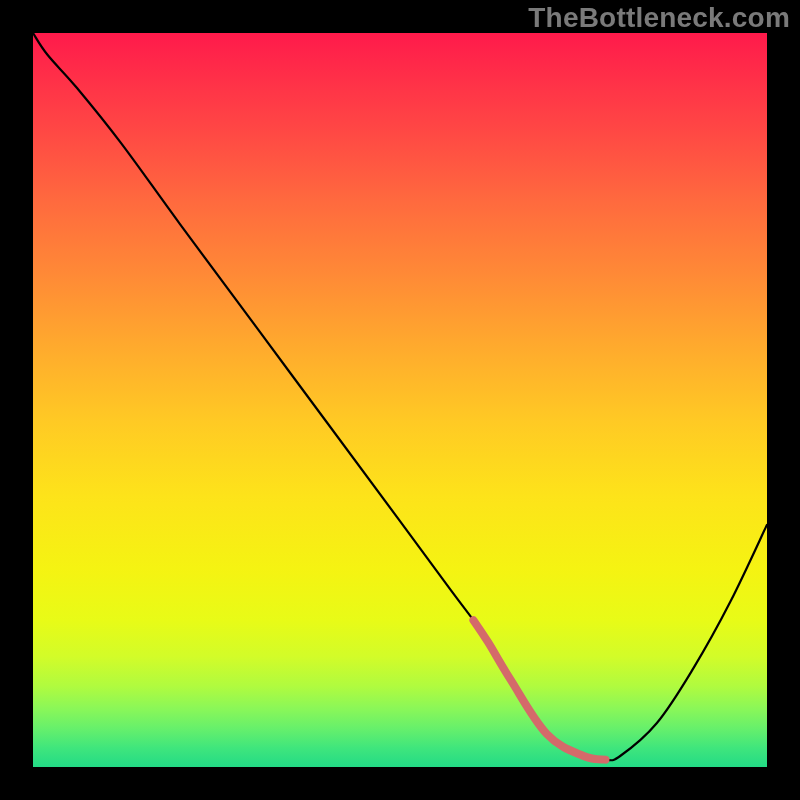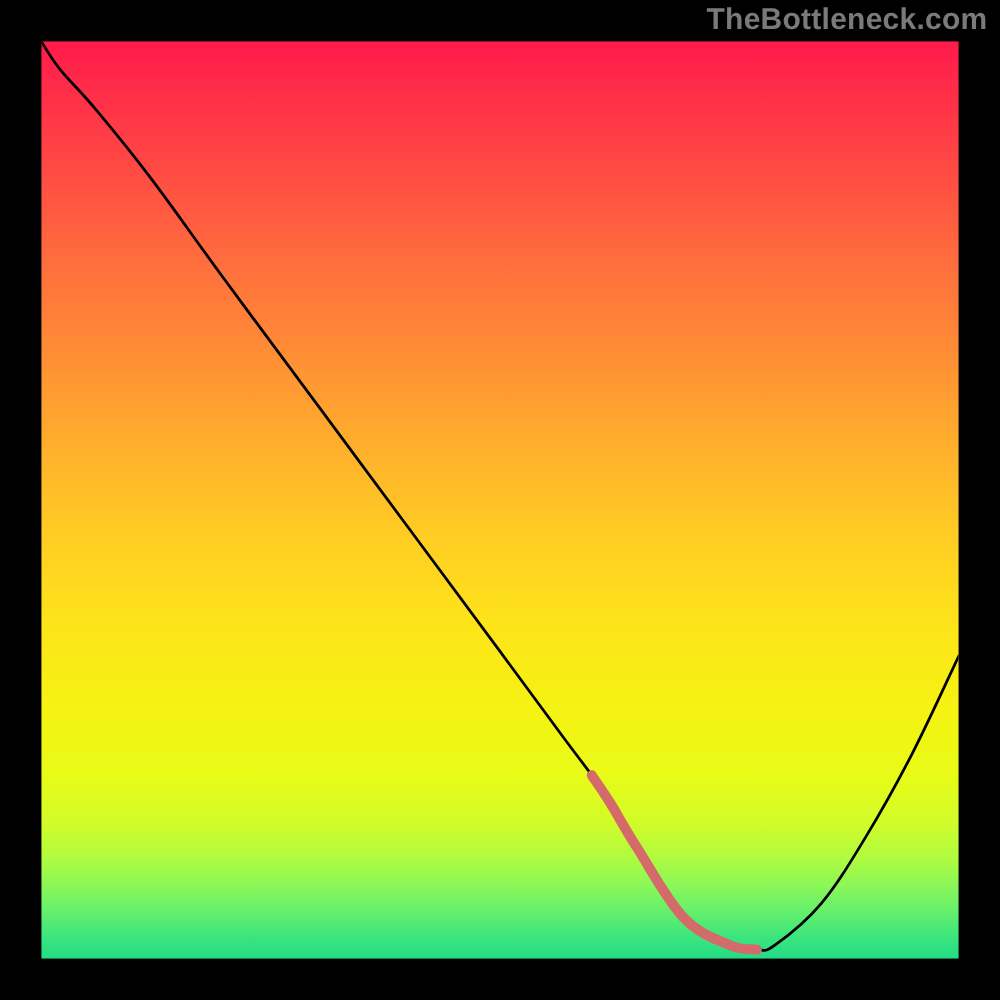--- a/index.html
+++ b/index.html
@@ -9,21 +9,21 @@
     width: 800px;
     height: 800px;
     background: #000;
   }
   .watermark {
     position: absolute;
     top: 2px;
     right: 10px;
     color: #7a7a7a;
     font-family: Arial, Helvetica, sans-serif;
-    font-size: 24px;
+    font-size: 28px;
     font-weight: 600;
     letter-spacing: 0.2px;
     z-index: 3;
   }
   .plot {
     position: absolute;
     left: 33px;
     top: 33px;
     width: 734px;
     height: 734px;

